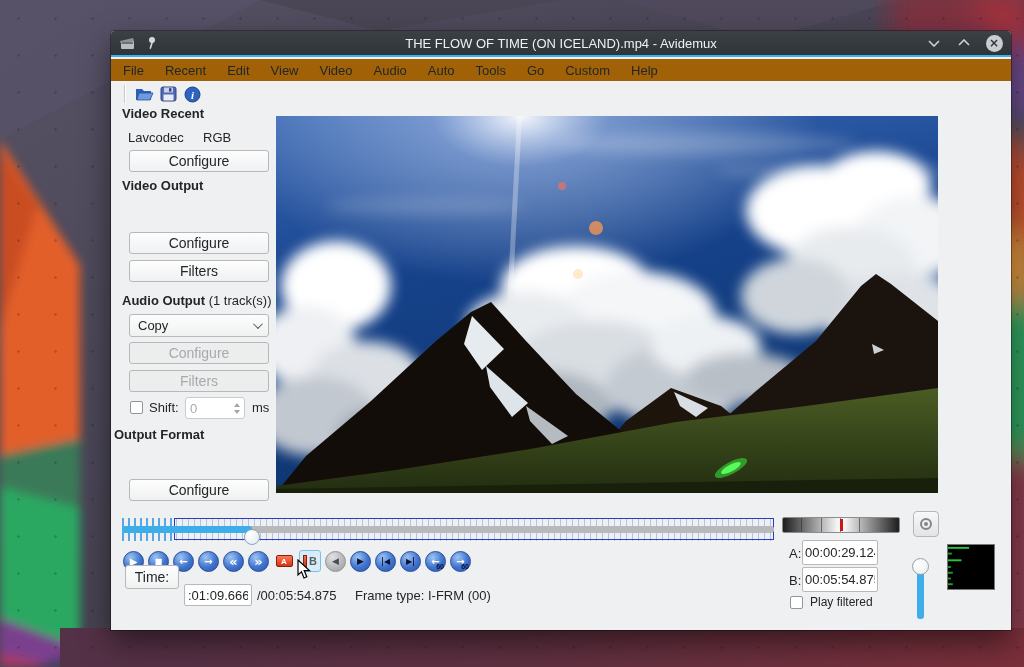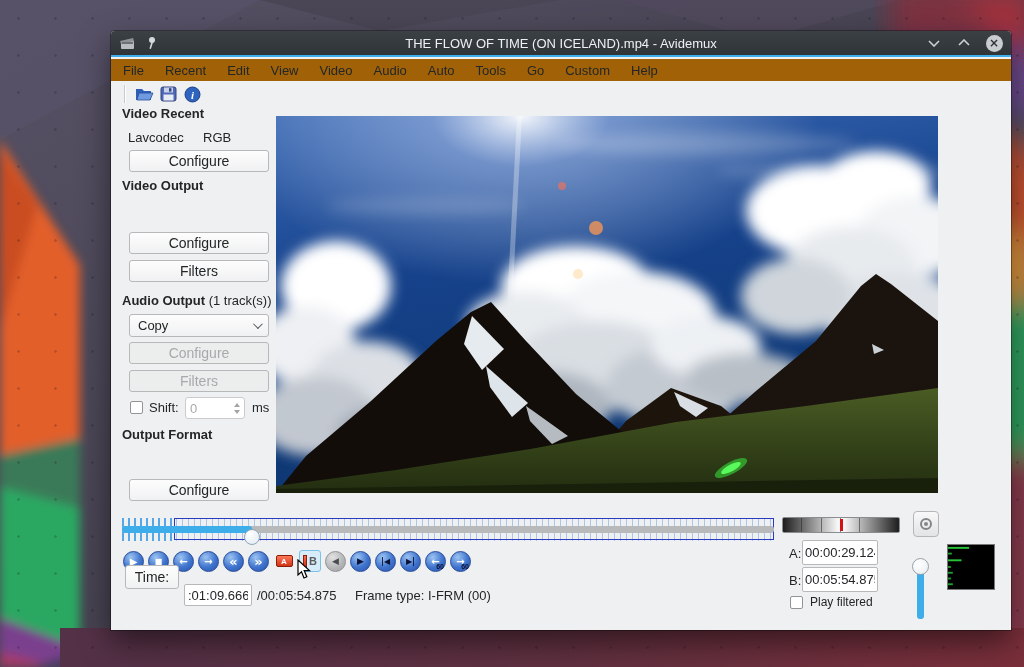--- a/index.html
+++ b/index.html
@@ -265,21 +265,21 @@
     <div class="side-sub" style="left:38px;top:369px">Shift:</div>
     <div class="spinner" style="left:74px;top:366px">
       <span>0</span>
       <span class="spin-arrows">
           <i class="spin-up"></i>
           <i class="spin-down"></i>
         </span>
     </div>
     <div class="side-sub" style="left:141px;top:369px">ms</div>
 
-    <div class="side-label" style="left:11px;top:396px">Output Format</div>
+    <div class="side-label" style="left:3px;top:396px">Output Format</div>
     <div class="btn" style="left:18px;top:448px">Configure</div>
 
     <svg class="video" viewBox="0 0 662 377" preserveAspectRatio="none">
       <defs>
         <linearGradient id="sky" x1="0" y1="0" x2="0.25" y2="1">
           <stop offset="0" stop-color="#3a69b5"></stop>
             <stop offset="0.45" stop-color="#16428b"></stop>
             <stop offset="1" stop-color="#0d366f"></stop>
         </linearGradient>
         <radialGradient id="sun" cx="0.37" cy="0" r="0.45">

